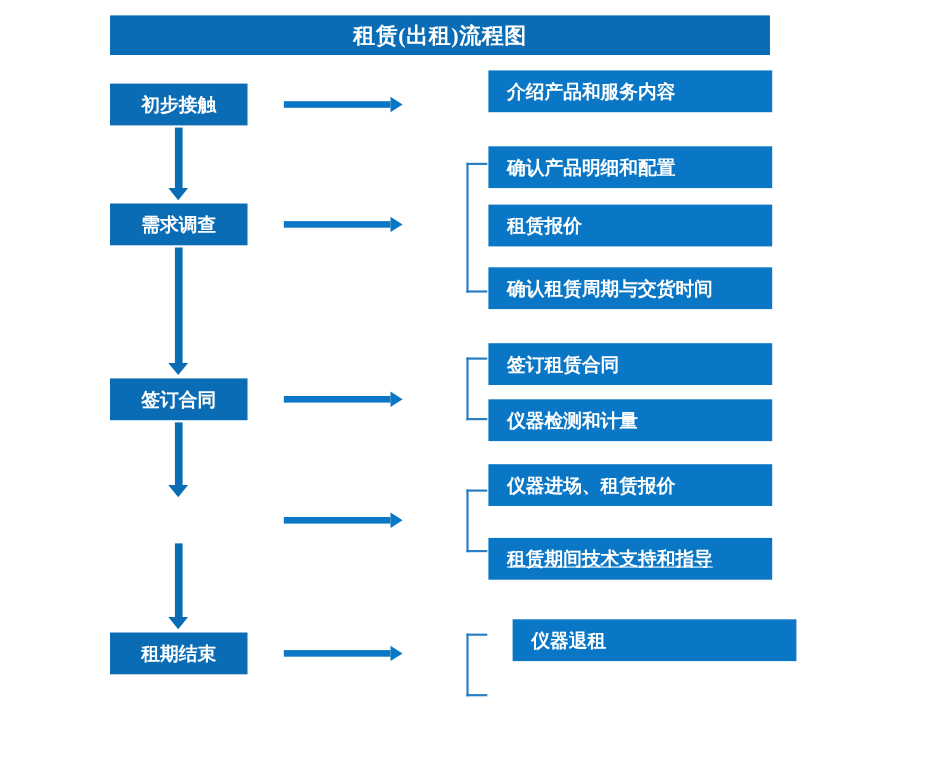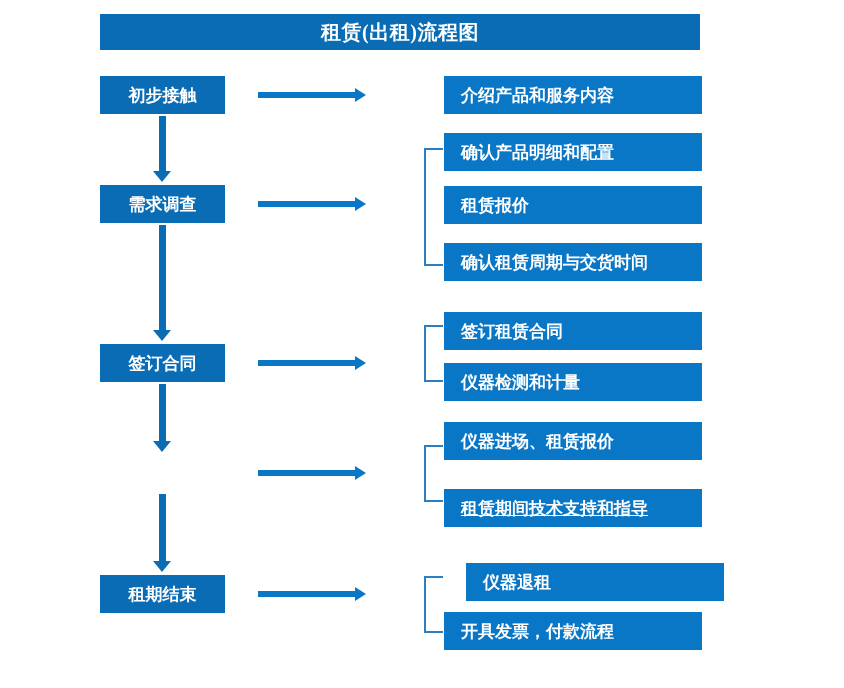--- a/index.html
+++ b/index.html
@@ -167,24 +167,23 @@
   <div class="h-arrow" style="left:258px; top:587px; width:108px;">
     <div class="shaft" style="width:97px;"></div>
     <div class="head" style="left:97px;"></div>
   </div>
 
   <div class="bracket" style="left:424px; top:148px; height:118px;"></div>
   <div class="bracket" style="left:424px; top:325px; height:57px;"></div>
   <div class="bracket" style="left:424px; top:445px; height:57px;"></div>
   <div class="bracket" style="left:424px; top:576px; height:57px;"></div>
 
-  <div class="box right" style="top:76px;">介绍产品和服务内容</div>
+  <div class="box right" style="top:64px;">介绍产品和服务内容</div>
   <div class="box right" style="top:133px;">确认产品明细和配置</div>
   <div class="box right" style="top:186px;">租赁报价</div>
   <div class="box right" style="top:243px;">确认租赁周期与交货时间</div>
   <div class="box right" style="top:312px;">签订租赁合同</div>
   <div class="box right" style="top:363px;">仪器检测和计量</div>
   <div class="box right" style="top:422px;">仪器进场、租赁报价</div>
   <div class="box right" style="top:489px;text-decoration:underline;">租赁期间技术支持和指导</div>
   <div class="box right" style="top:563px;margin-left:22px;">仪器退租</div>
-  <div class="box right" style="top:612px;">开具发票，付款流程</div>
 
 </div>
 
 </body></html>

